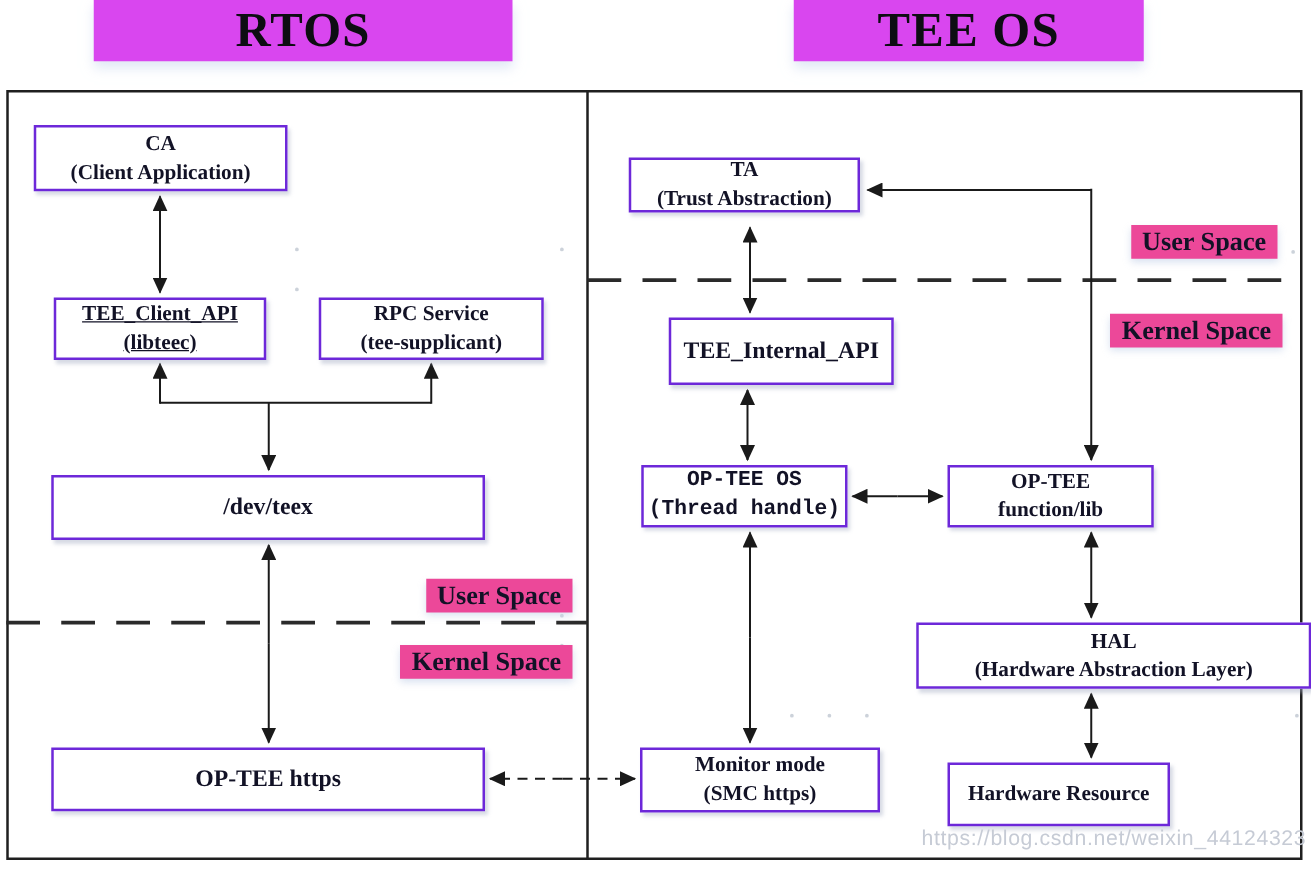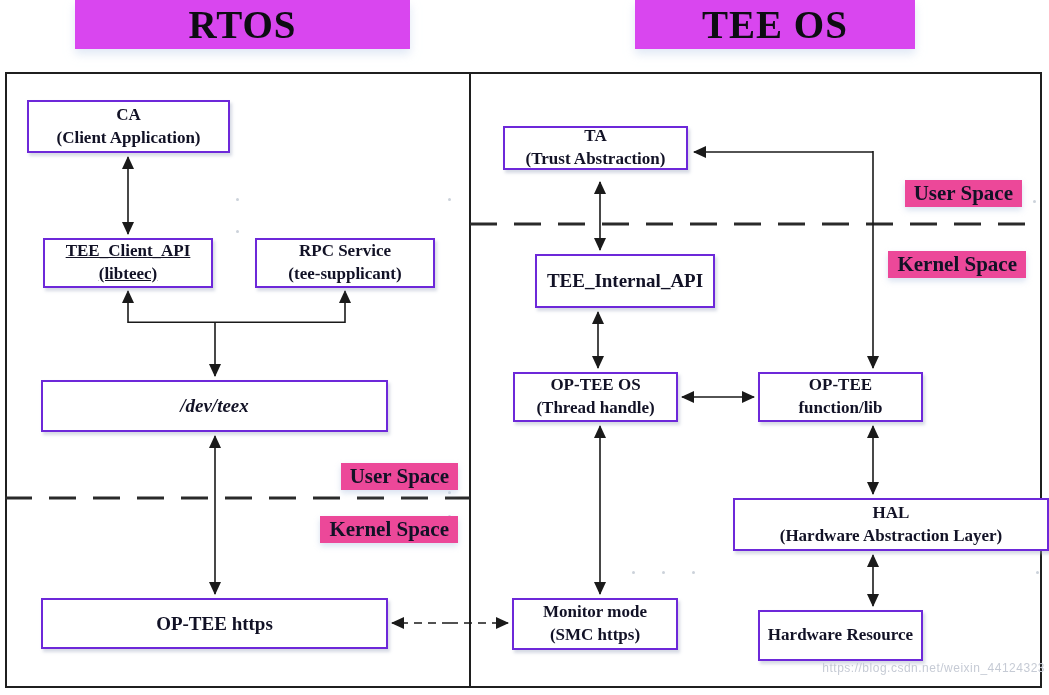--- a/index.html
+++ b/index.html
@@ -27,21 +27,21 @@
         box-shadow:2px 3px 3px rgba(163,173,196,.45);
         display:flex;flex-direction:column;align-items:center;justify-content:center;
         font-weight:bold;color:#121226;font-size:17px;line-height:1.35;text-align:center;}
   .node.big{font-size:19px;}
   
   .space-label{position:absolute;z-index:2;background:#ec4899;padding:1px 9px;
                font-weight:bold;font-size:21px;color:#121226;white-space:nowrap;
                box-shadow:0 3px 6px rgba(199,212,233,.7);}
   
   .watermark{position:absolute;top:661px;right:4px;z-index:3;
-             font-family:"Liberation Sans",sans-serif;font-size:12px;
+             font-family:"Liberation Sans",sans-serif;font-size:17px;
              color:#c6cbd5;letter-spacing:.5px;white-space:nowrap;}
   
   .dot{position:absolute;width:3px;height:3px;border-radius:50%;background:#ccd2da;z-index:0;}
 </style>
 </head>
 <body>
 
 <div class="canvas">
 
   <div class="title-card" style="left:75px;width:335px;">RTOS</div>
@@ -126,51 +126,51 @@
     <div>(Client Application)</div>
   </div>
   <div class="node" style="left:43px;top:238px;width:170px;height:50px;text-decoration:underline;">
     <div>TEE_Client_API</div>
     <div>(libteec)</div>
   </div>
   <div class="node" style="left:255px;top:238px;width:180px;height:50px;">
     <div>RPC Service</div>
     <div>(tee-supplicant)</div>
   </div>
-  <div class="node big" style="left:41px;top:380px;width:347px;height:52px;font-style:italic;">
+  <div class="node big" style="left:41px;top:380px;width:347px;height:52px;">
     <div>/dev/teex</div>
   </div>
   <div class="node big" style="left:41px;top:598px;width:347px;height:51px;">
     <div>OP-TEE https</div>
   </div>
 
   <div class="node" style="left:503px;top:126px;width:185px;height:44px;">
     <div>TA</div>
     <div>(Trust Abstraction)</div>
   </div>
   <div class="node big" style="left:515px;top:254px;width:180px;height:54px;margin-left:20px;">
     <div>TEE_Internal_API</div>
   </div>
-  <div class="node" style="left:513px;top:372px;width:165px;height:50px;">
+  <div class="node" style="left:513px;top:372px;width:165px;height:50px;font-family:Liberation Mono, monospace;">
     <div>OP-TEE OS</div>
     <div>(Thread handle)</div>
   </div>
   <div class="node" style="left:758px;top:372px;width:165px;height:50px;">
     <div>OP-TEE</div>
     <div>function/lib</div>
   </div>
   <div class="node" style="left:733px;top:498px;width:316px;height:53px;">
     <div>HAL</div>
     <div>(Hardware Abstraction Layer)</div>
   </div>
-  <div class="node" style="left:512px;top:598px;width:166px;height:52px;">
+  <div class="node" style="left:512px;top:598px;width:192px;height:52px;">
     <div>Monitor mode</div>
     <div>(SMC https)</div>
   </div>
-  <div class="node" style="left:758px;top:610px;width:165px;height:51px;">
+  <div class="node" style="left:758px;top:610px;width:178px;height:51px;">
     <div>Hardware Resource</div>
   </div>
 
   <div class="space-label" style="right:591px;top:463px;">User Space</div>
   <div class="space-label" style="right:591px;top:516px;">Kernel Space</div>
   <div class="space-label" style="right:27px;top:180px;">User Space</div>
   <div class="space-label" style="right:23px;top:251px;">Kernel Space</div>
 
   <div class="watermark">https://blog.csdn.net/weixin_44124323</div>
 

